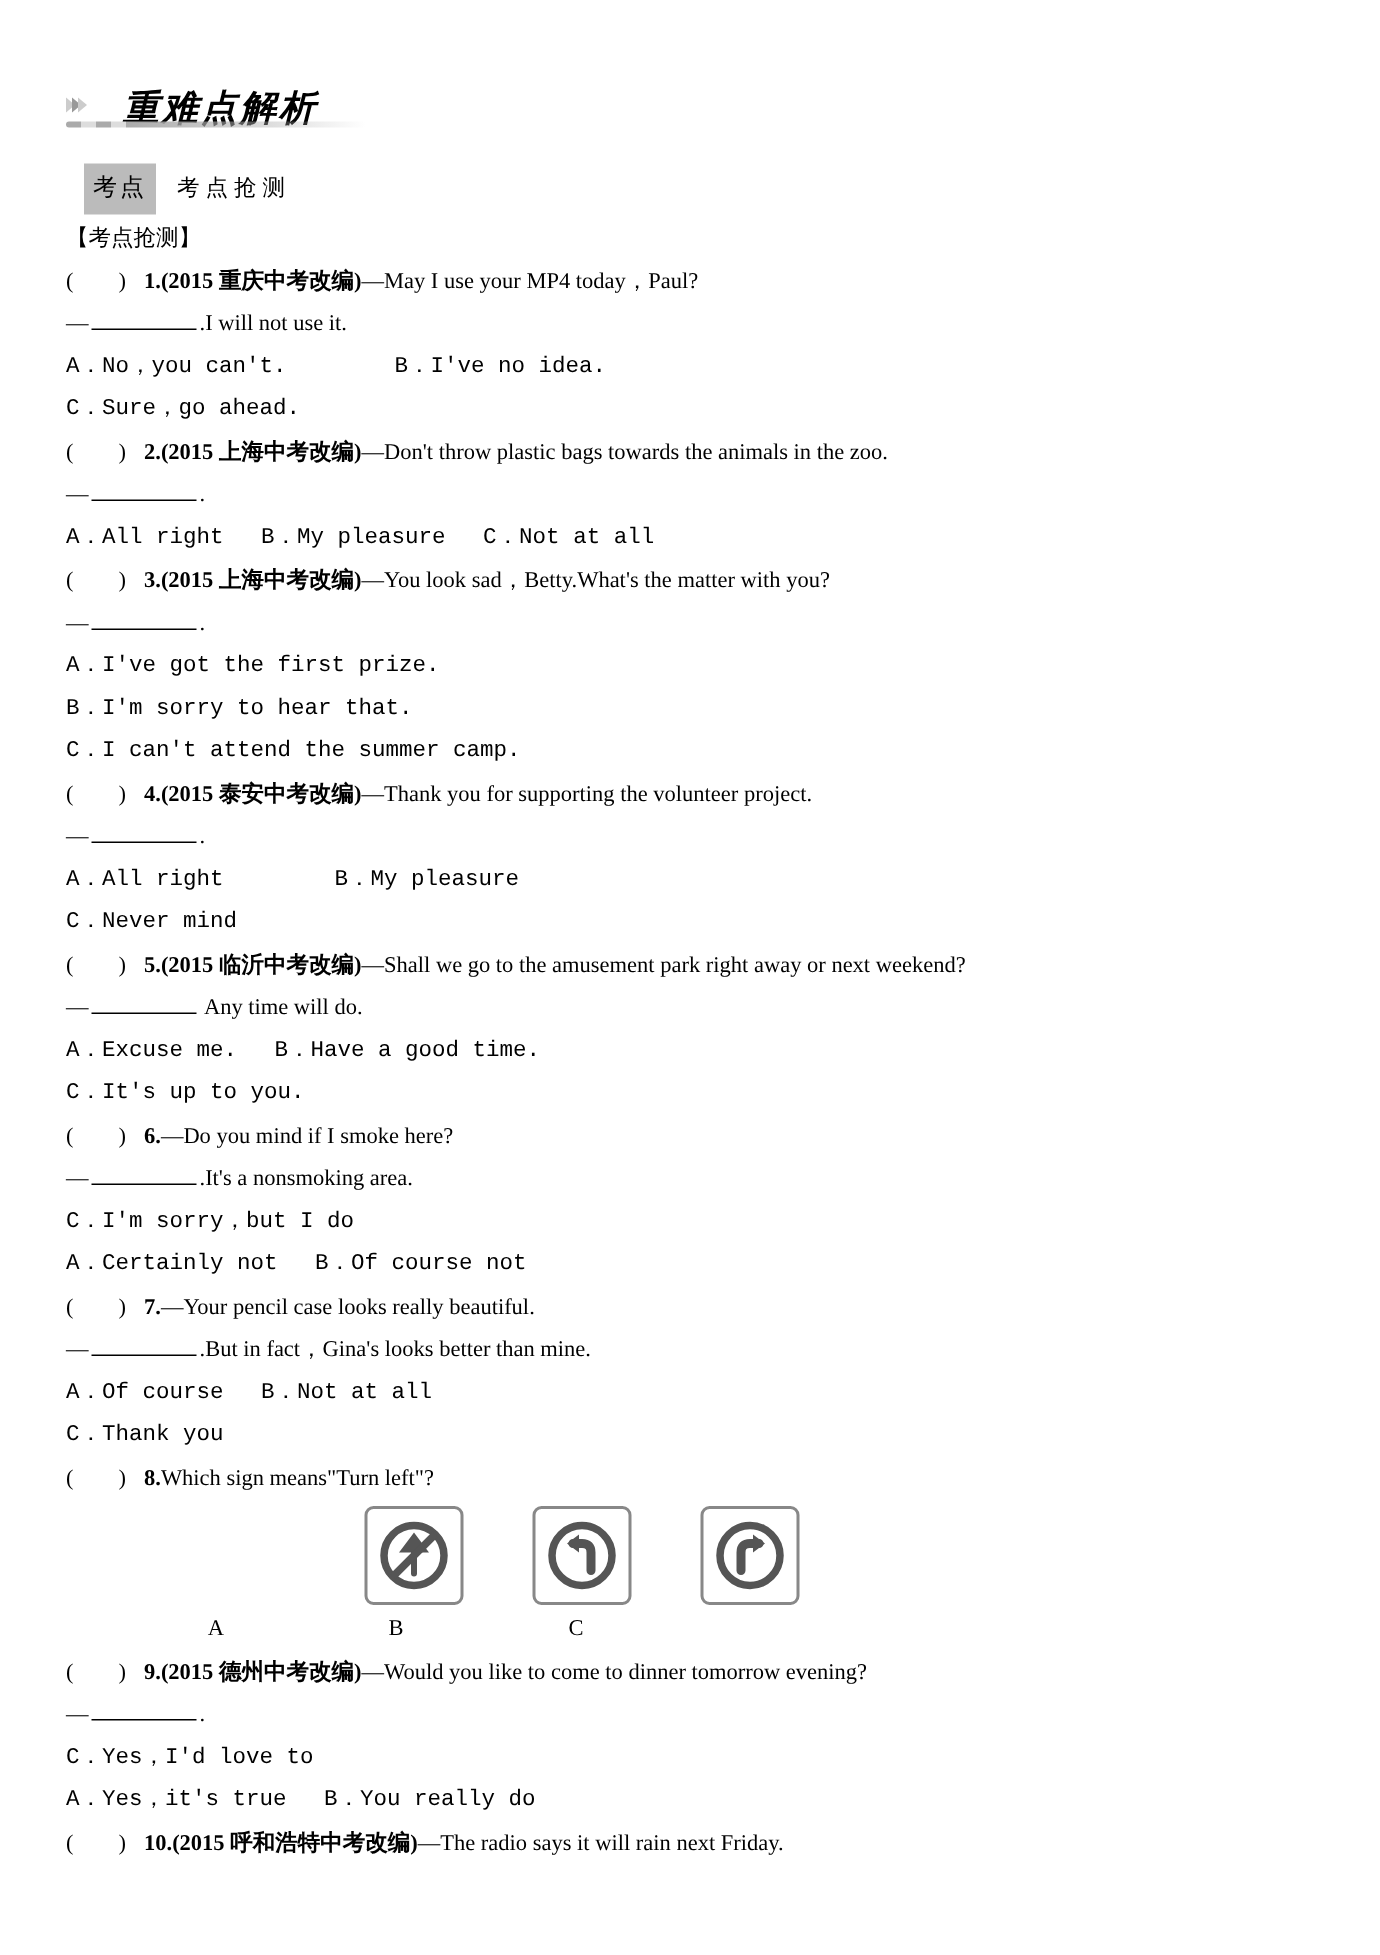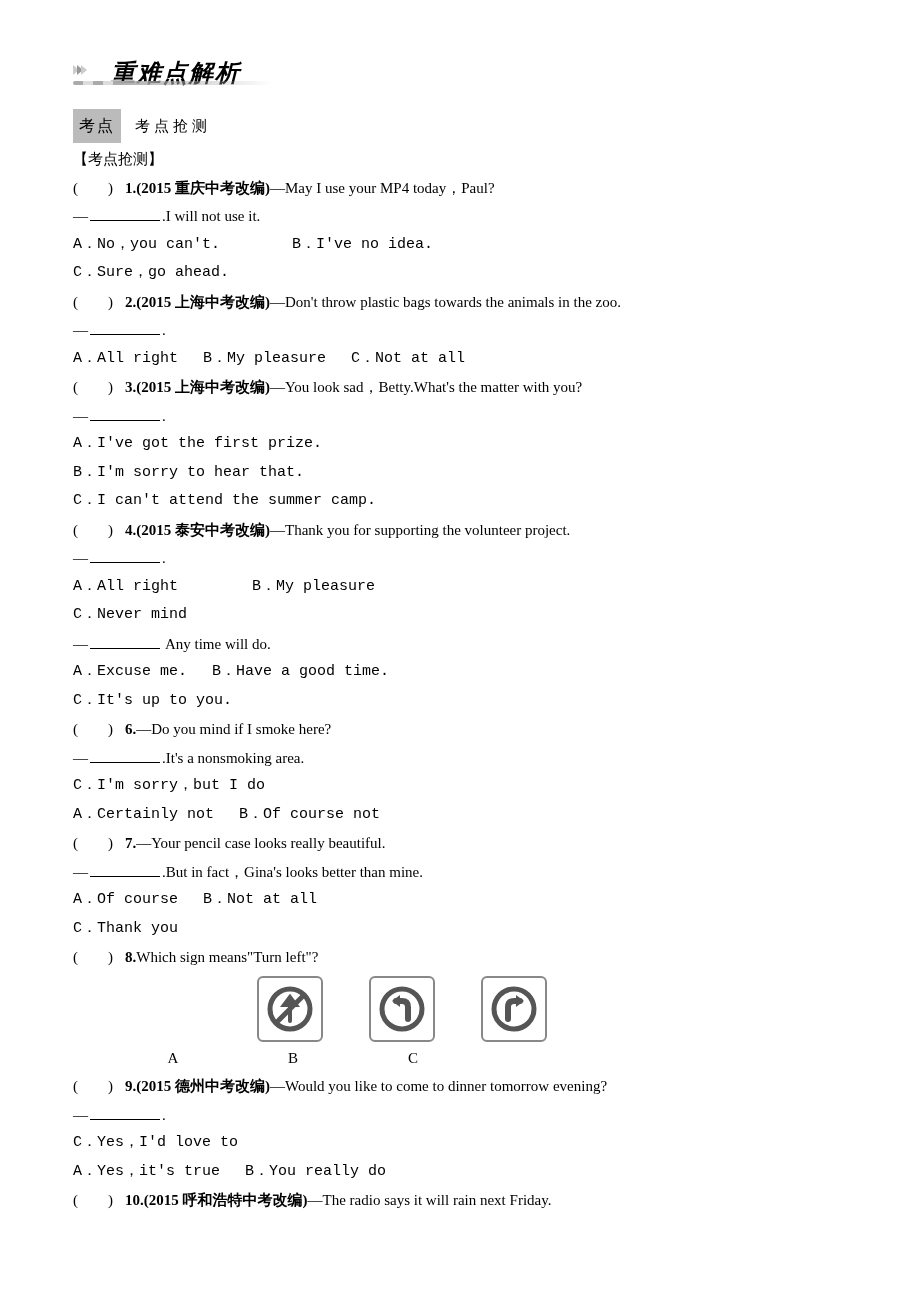--- a/index.html
+++ b/index.html
@@ -7,21 +7,21 @@
     padding: 0;
     background: #fff;
     font-family: "SimSun", "宋体", serif;
     font-size: 15px;
     color: #000;
     line-height: 1.9;
   }
   .page {
     width: 816px;
     min-height: 1303px;
-    padding: 55px 85px 55px 73px;
+    padding: 55px 85px 55px 44px;
     box-sizing: border-box;
   }
   .header-block {
     position: relative;
     height: 44px;
     margin-bottom: 6px;
   }
   .chevrons {
     position: absolute;
     left: 0px;
@@ -62,20 +62,21 @@
     margin-bottom: 2px;
   }
   .kaodian-tag {
     background: #bbb;
     color: #000;
     font-family: "SimHei","黑体",sans-serif;
     font-size: 16px;
     padding: 2px 6px;
     margin-right: 14px;
     letter-spacing: 2px;
+    margin-left: 12px;
   }
   .kaodian-text {
     font-family: "SimSun","宋体",serif;
     letter-spacing: 4px;
   }
   .sub-heading {
     font-family: "SimSun","宋体",serif;
   }
   .qline {
     font-family: Liberation Serif, serif;
@@ -184,20 +185,23 @@
   </div>
   <div class="qline">—<span class="blank"></span>.</div>
   <div class="opt-row">
     <span class="opt" style="width:170px">A．All right</span>
     <span class="opt">B．My pleasure</span>
   </div>
   <div class="opt-row">
     <span class="opt">C．Never mind</span>
   </div>
 
+  <div class="qline">
+    <span class="paren">(　　)</span><span class="bold">5.</span><span class="bold">(2015 临沂中考改编)</span><span>—Shall we go to the amusement park right away or next weekend?</span>
+  </div>
   <div class="qline">—<span class="blank"></span> Any time will do.</div>
   <div class="opt-row">
     <span class="opt" style="margin-right:16px">A．Excuse me.</span>
     <span class="opt">B．Have a good time.</span>
   </div>
   <div class="opt-row">
     <span class="opt">C．It's up to you.</span>
   </div>
 
   <div class="qline">

